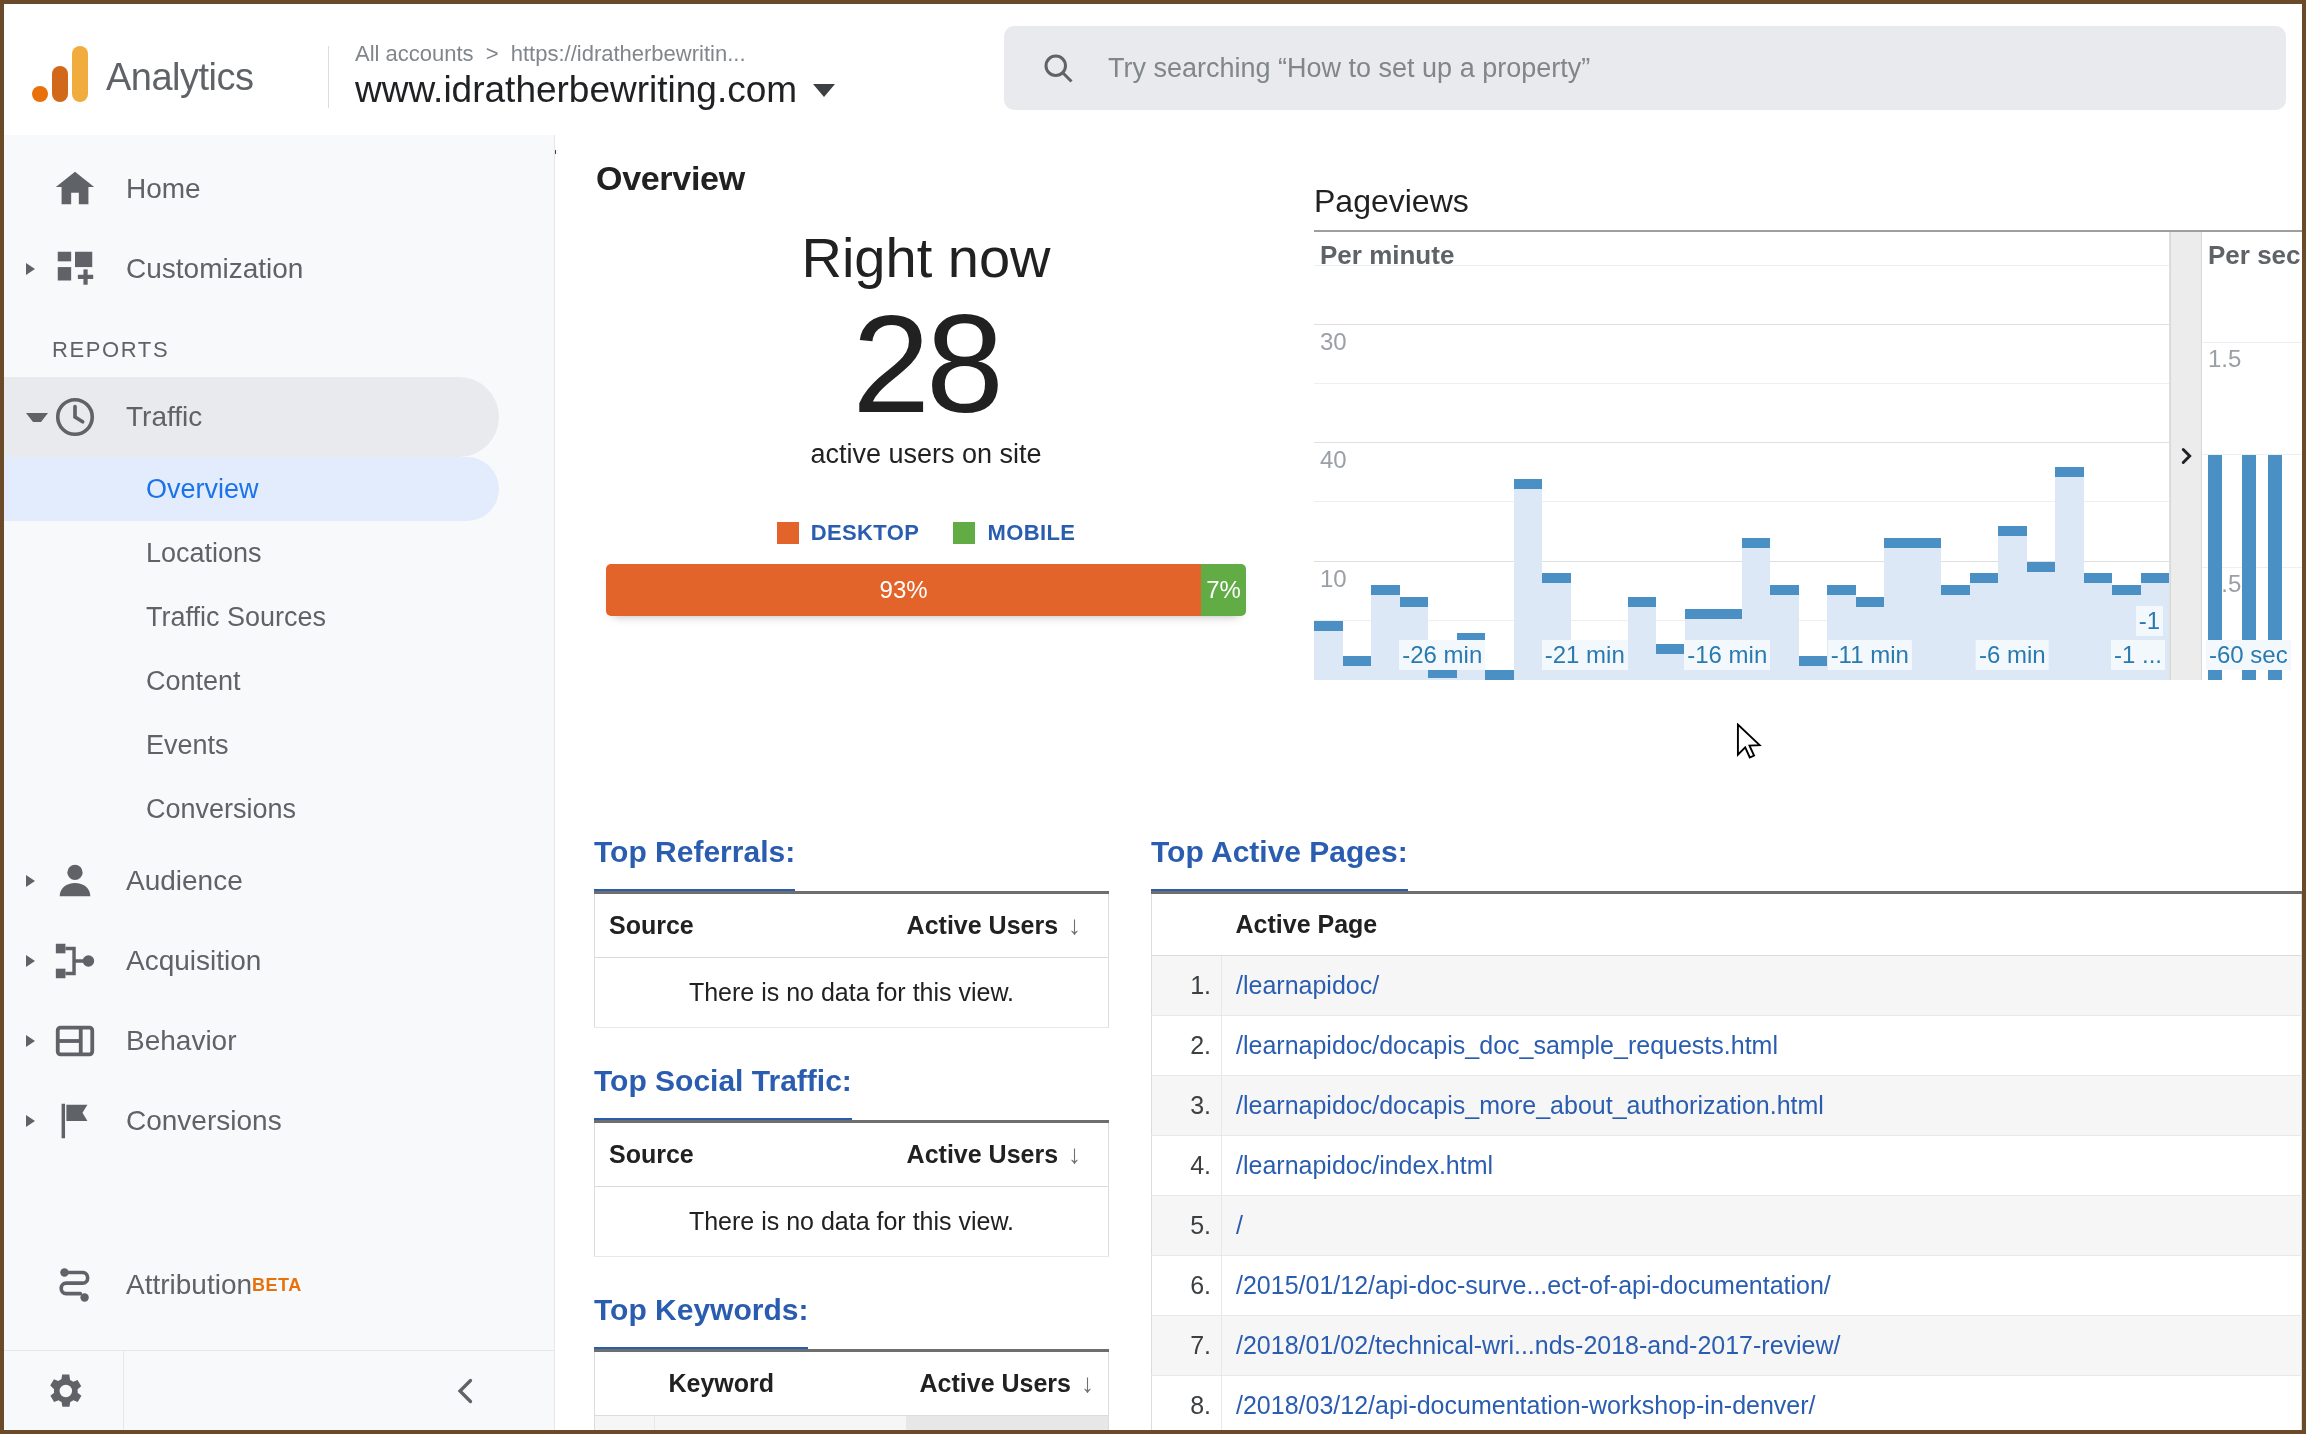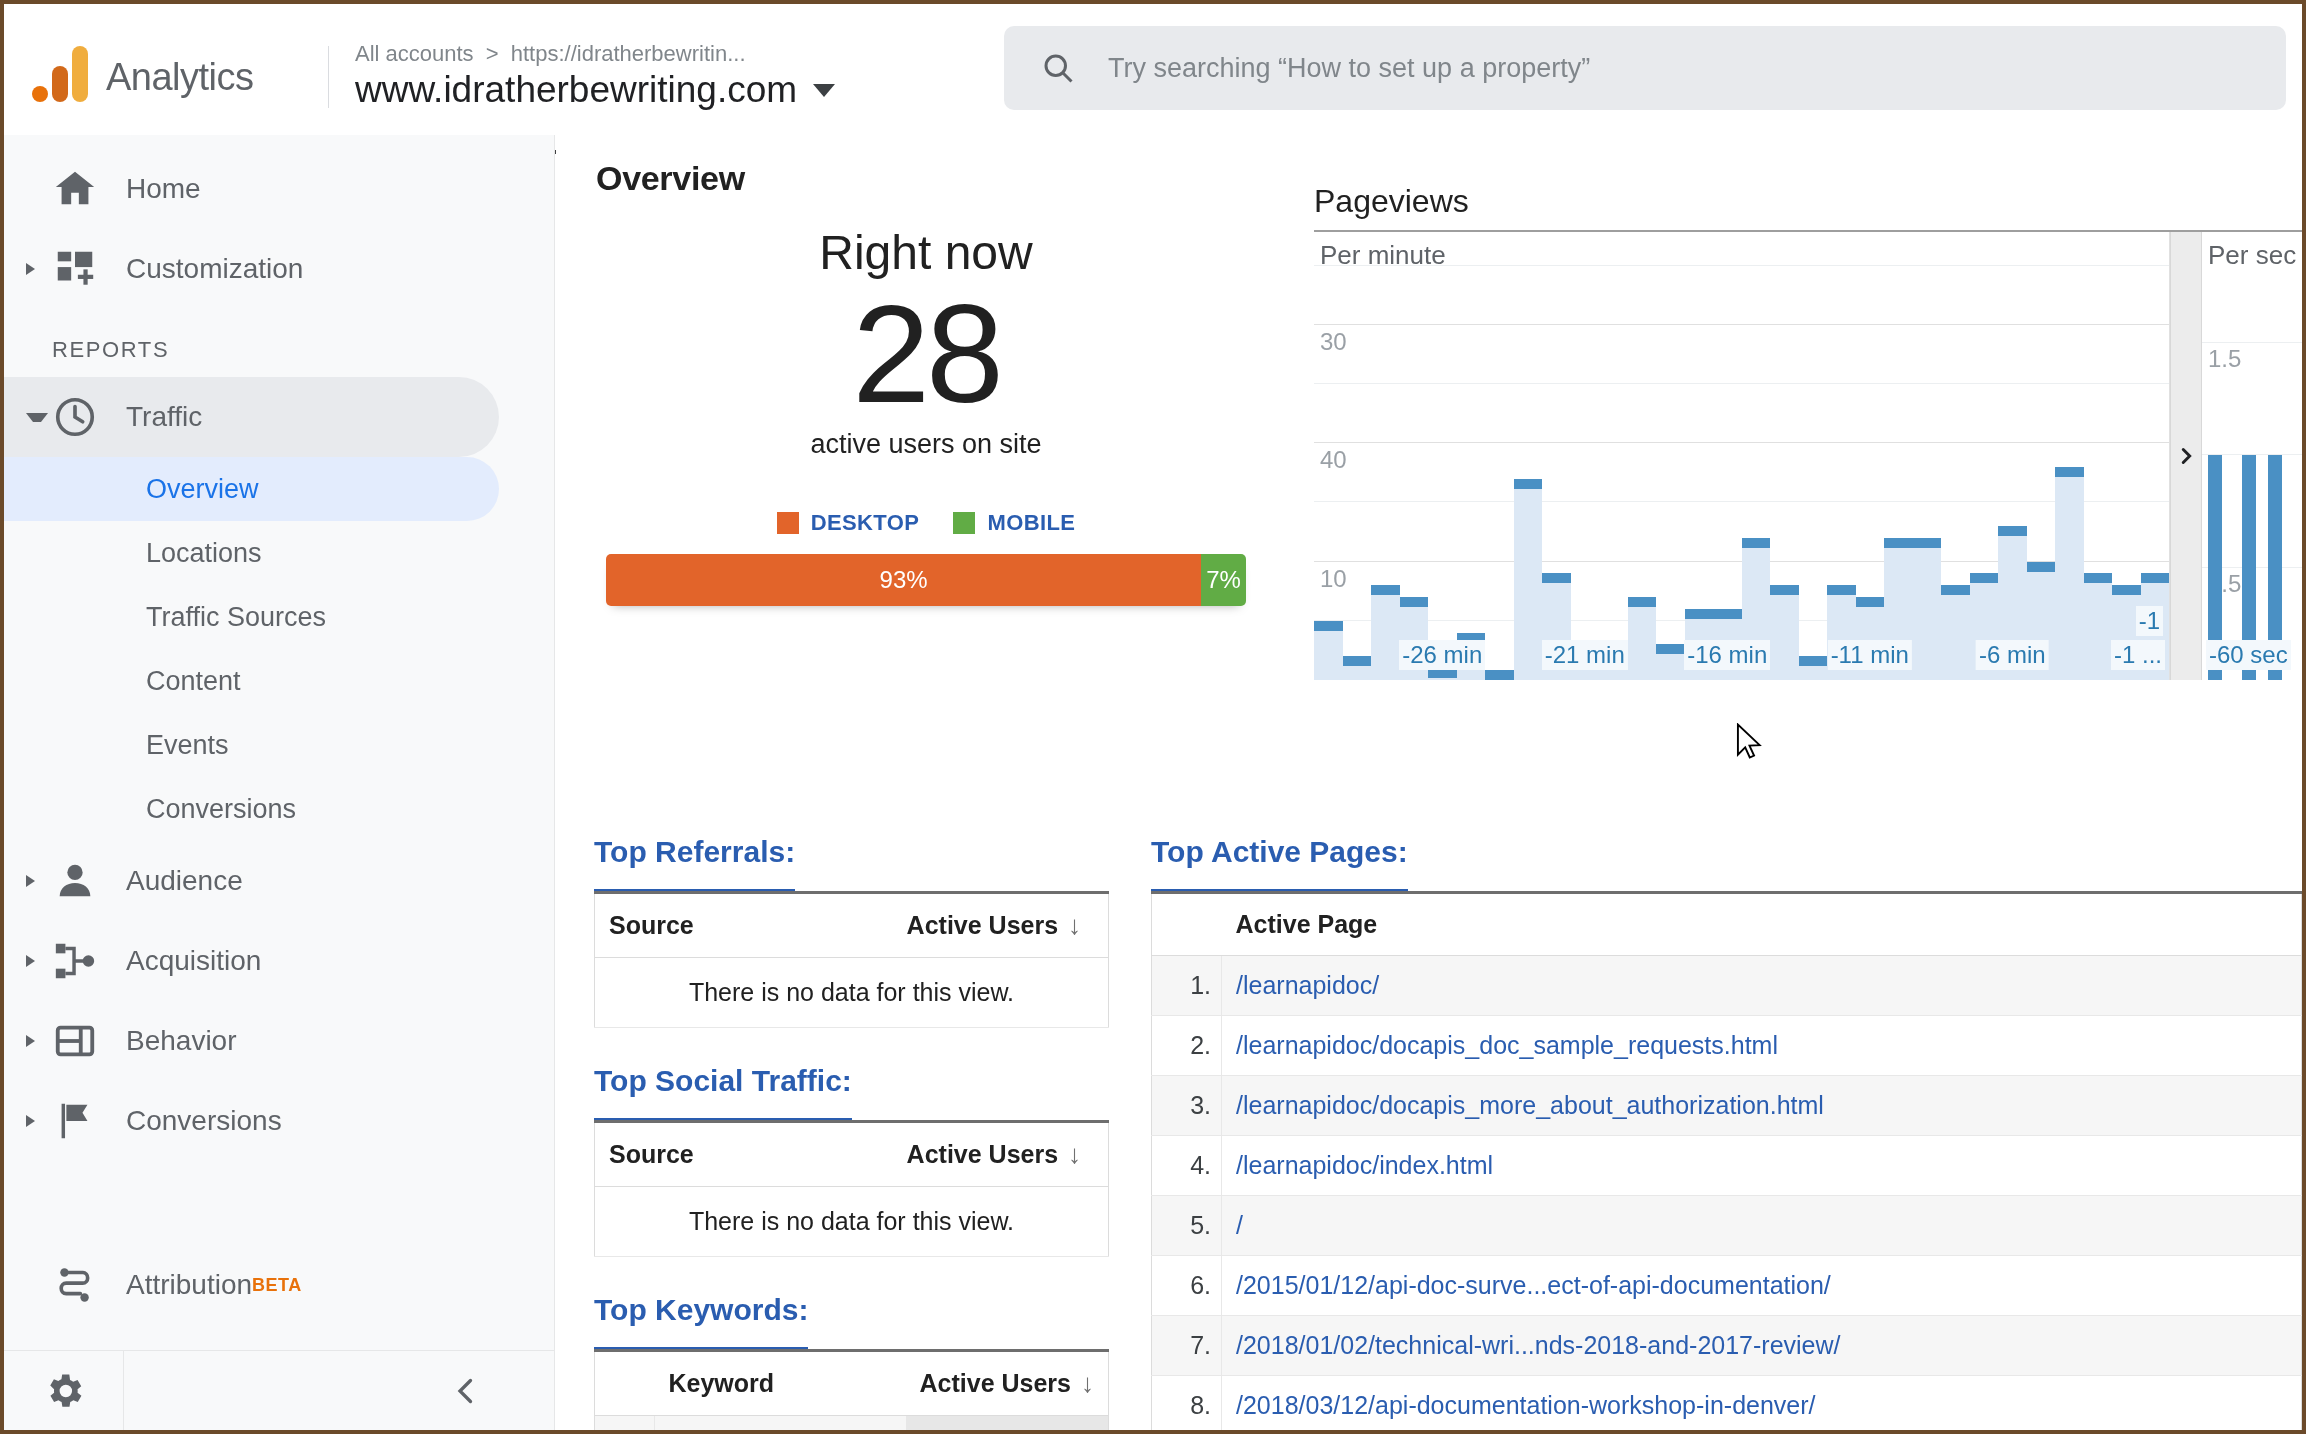--- a/index.html
+++ b/index.html
@@ -116,21 +116,21 @@
   }
 
   
   .main { position: absolute; top: 131px; left: 552px; right: 0; bottom: 0; background: #fff; overflow: hidden; }
   .page-title {
     font-size: 34px; font-weight: 700; color: #212121;
     padding: 24px 0 0 40px; letter-spacing: -0.3px;
   }
 
   .rn-wrap { position: absolute; left: 0; top: 90px; width: 740px; text-align: center; }
-  .rn-title { font-size: 48px; color: #212121; font-weight: 400; }
+  .rn-title { font-size: 56px; color: #212121; font-weight: 400; }
   .rn-number { font-size: 140px; line-height: 1.05; color: #212121; font-weight: 300; letter-spacing: -4px; }
   .rn-sub { font-size: 27px; color: #212121; margin-top: 2px; }
 
   .legend { display: flex; justify-content: center; gap: 34px; margin-top: 50px; }
   .legend-item { display: flex; align-items: center; gap: 12px; }
   .swatch { width: 22px; height: 22px; display: block; }
   .legend-label { font-size: 22px; font-weight: 700; color: #2a5db0; letter-spacing: .4px; }
 
   .devbar {
     margin: 18px auto 0; width: 640px; height: 52px;
@@ -148,21 +148,21 @@
   .pv-body { display: flex; border-top: 2px solid #9e9e9e; height: 450px; }
   .pv-min { position: relative; flex: 1; border-right: 1px solid #e0e0e0; }
   .pv-scrollspine {
     width: 32px; flex: none; background: #ececec;
     display: flex; align-items: center; justify-content: center;
     border-left: 1px solid #d8d8d8; border-right: 1px solid #d8d8d8;
   }
   .pv-sec { position: relative; width: 100px; flex: none; }
   .pv-label {
     position: absolute; left: 6px; top: 8px; font-size: 26px; color: #5f6368;
-    z-index: 5; white-space: nowrap;
+    z-index: 5; white-space: nowrap; font-weight: bold;
   }
   .gridline { position: absolute; left: 0; right: 0; height: 1px; background: #eceff1; }
   .gridline.major { background: #e0e0e0; }
   .gridline span {
     position: absolute; left: 6px; top: 4px; font-size: 24px; color: #9aa0a6; background: #fff; padding-right: 4px;
   }
   .bars { position: absolute; left: 0; right: 0; bottom: 0; top: 0; display: flex; align-items: flex-end; }
   .bar { flex: 1; position: relative; height: 100%; }
   .bar .fill { position: absolute; left: 0; right: 0; bottom: 0; background: #dce8f5; }
   .bar .cap { position: absolute; left: 0; right: 0; height: 10px; background: #4a90c4; }

